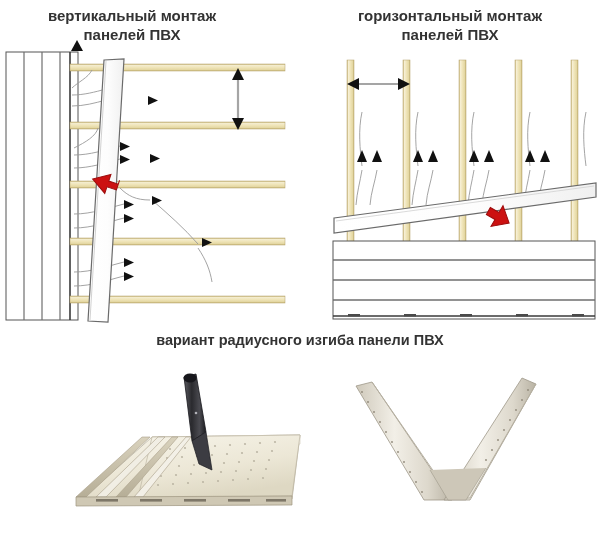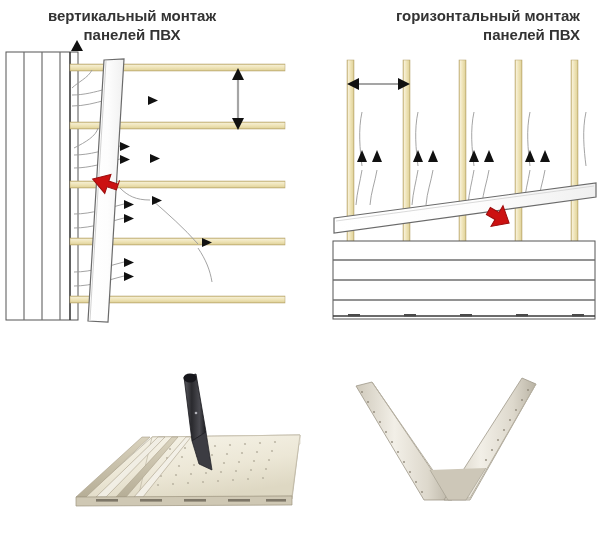--- a/index.html
+++ b/index.html
@@ -32,24 +32,24 @@
     color: #333333;
     text-align: center;
     white-space: pre-line;
   }
   #title-vertical {
     left: 6px;
     top: 6px;
     width: 252px;
   }
   #title-horizontal {
-    left: 318px;
+    left: 311px;
     top: 6px;
     width: 262px;
-    text-align: right;
+    text-align: center;
     padding-left: 16px;
     box-sizing: border-box;
   }
   #caption-bend {
     position: absolute;
     left: 0;
     top: 332px;
     width: 600px;
     text-align: center;
     font-weight: bold;
@@ -68,20 +68,21 @@
 <body>
 
 <div class="canvas">
 
   <div class="title" id="title-vertical">вертикальный монтаж
 панелей ПВХ</div>
 
   <div class="title" id="title-horizontal">горизонтальный монтаж
 панелей ПВХ</div>
 
+  <div id="caption-bend">вариант радиусного изгиба панели ПВХ</div>
 
   <svg class="svg-layer" width="600" height="533">
     <defs>
       <linearGradient id="battenH" x1="0" y1="0" x2="0" y2="1">
         <stop offset="0%" stop-color="#c8b577"></stop>
         <stop offset="18%" stop-color="#f4edd0"></stop>
         <stop offset="50%" stop-color="#efe4b8"></stop>
         <stop offset="82%" stop-color="#e4d7a2"></stop>
         <stop offset="100%" stop-color="#c8b577"></stop>
       </linearGradient>

